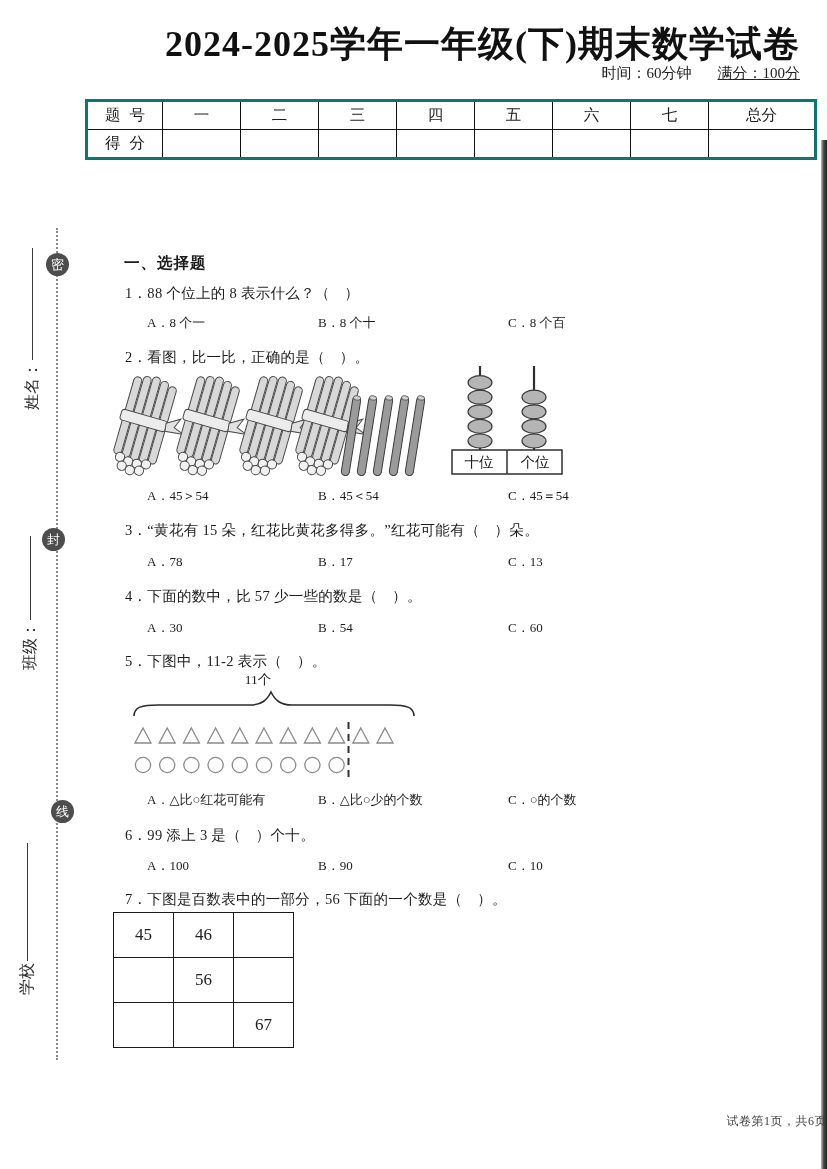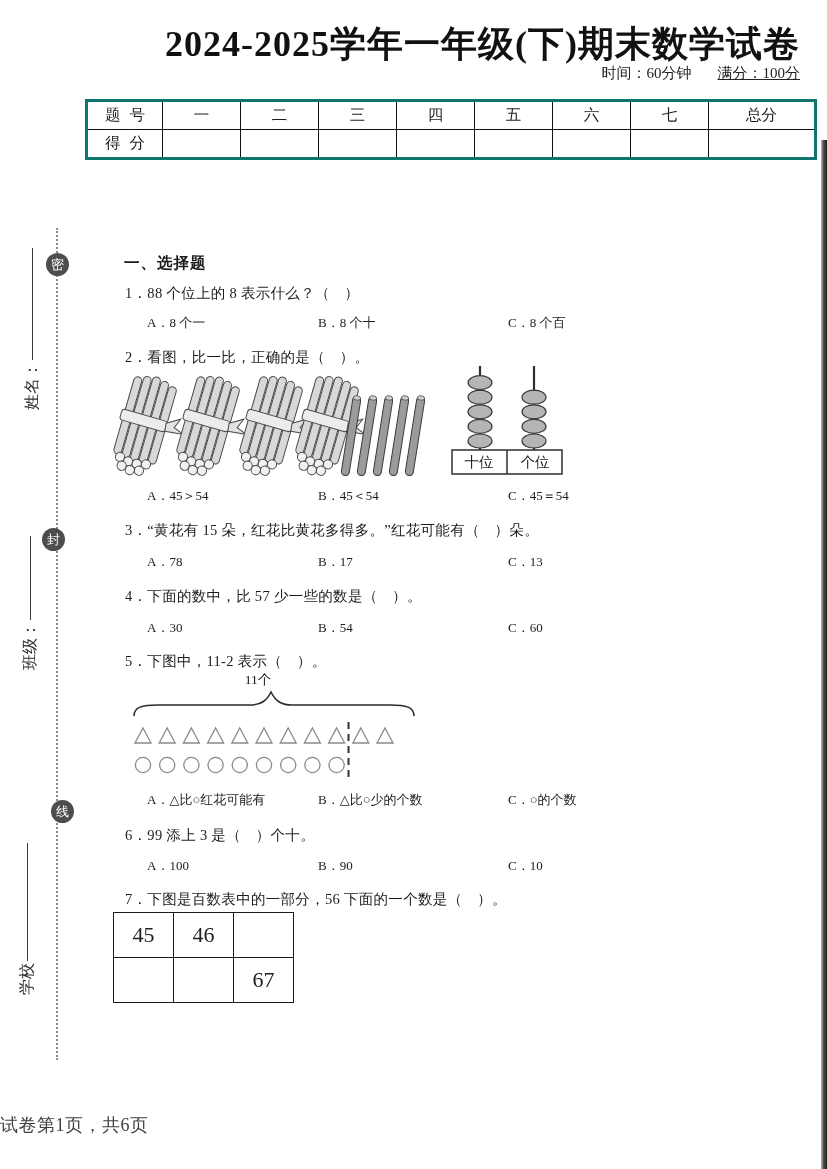--- a/index.html
+++ b/index.html
@@ -43,24 +43,24 @@
   .stem { position:absolute; left:125px; font-size:14.5px; white-space:nowrap;
     letter-spacing:.3px; }
   .opts { position:absolute; left:147px; display:grid;
     grid-template-columns:171px 190px auto; font-size:13px; white-space:nowrap; }
 
   .figure-svg { position:absolute; }
 
   
   .num-grid { position:absolute; left:113px; top:912px; border-collapse:collapse; }
   .num-grid td { width:60px; height:45px; border:1.6px solid #1a1a1a;
-    text-align:center; font-size:22px; color:#222; }
-
-  .footer { position:absolute; left:0; top:1113px; width:100%; text-align:left;
-    font-size:18px; color:#3f3f3f; letter-spacing:.5px; }
+    text-align:center; font-size:17px; color:#222; }
+
+  .footer { position:absolute; left:0; top:1113px; width:100%; text-align:right;
+    font-size:12px; color:#3f3f3f; letter-spacing:.5px; }
 </style>
 </head>
 <body>
 
 <div class="page-root">
 
   <div class="edge-strip"></div>
 
   <div class="seal-dash"></div>
   <div class="seal-char" style="left:46px;top:253px">密</div>
@@ -258,20 +258,25 @@
   <div class="stem" style="top:890px">7．下图是百数表中的一部分，56 下面的一个数是（　）。</div>
   <table class="num-grid">
     <tbody>
       <tr>
         <td>45</td>
         <td>46</td>
         <td></td>
       </tr>
       <tr>
         <td></td>
+        <td>56</td>
+        <td></td>
+      </tr>
+      <tr>
+        <td></td>
         <td></td>
         <td>67</td>
       </tr>
     </tbody>
   </table>
 
   <div class="footer">试卷第1页，共6页</div>
 
 </div>
 

